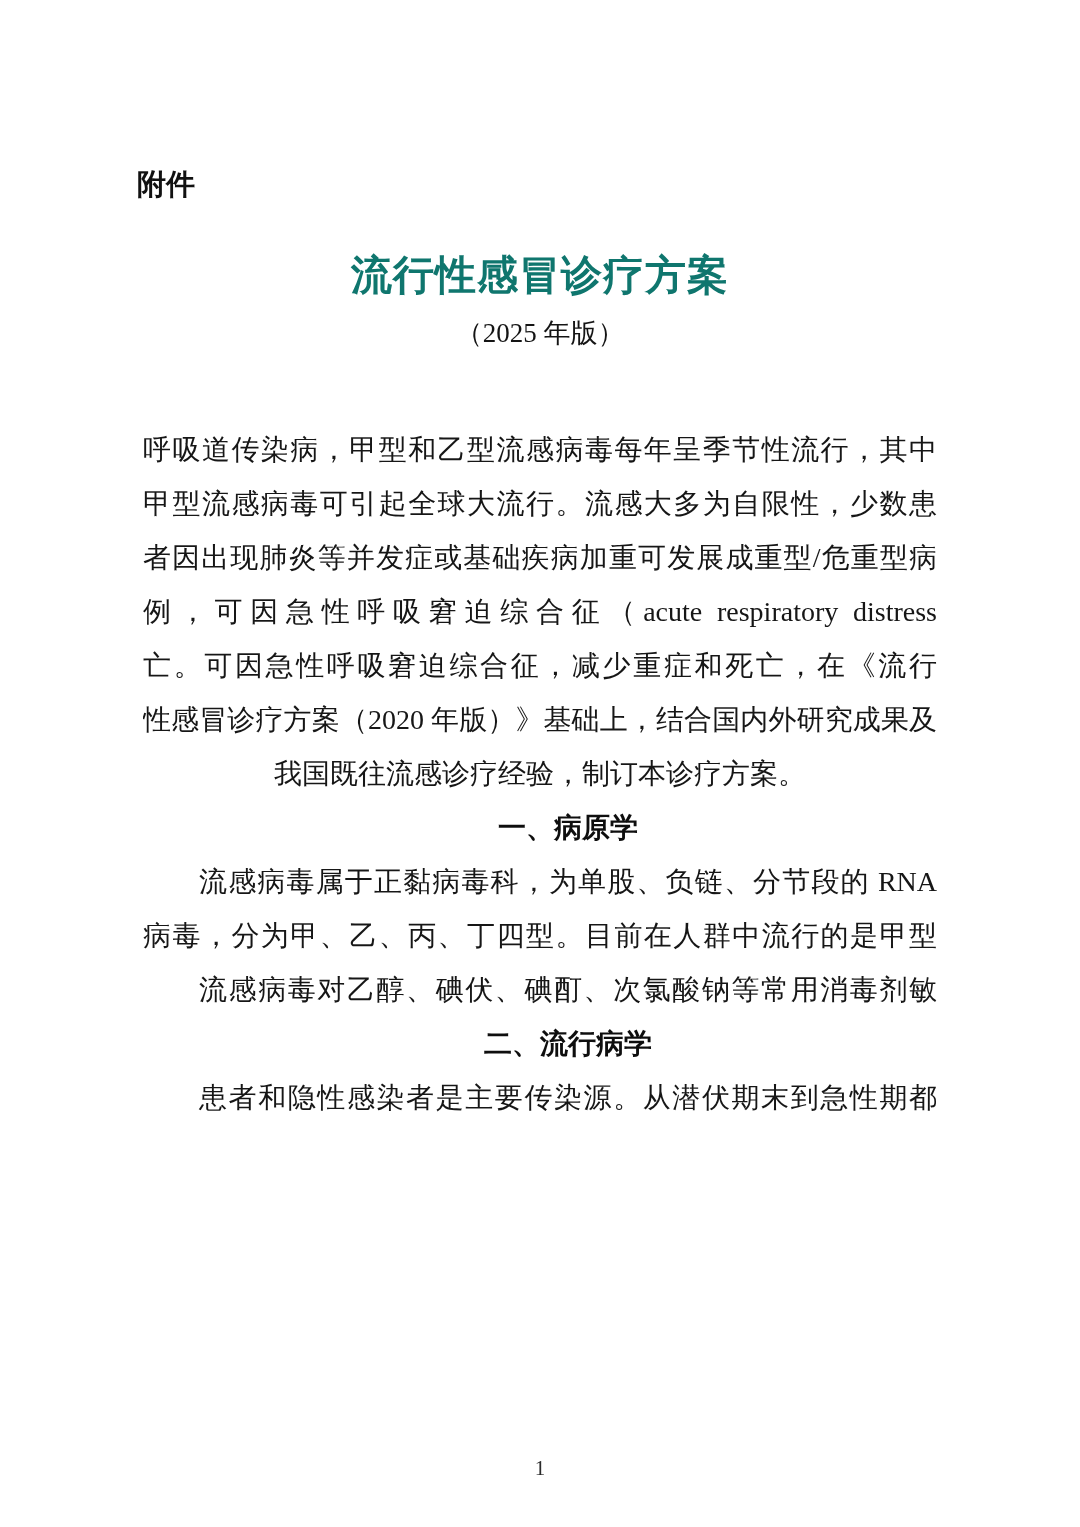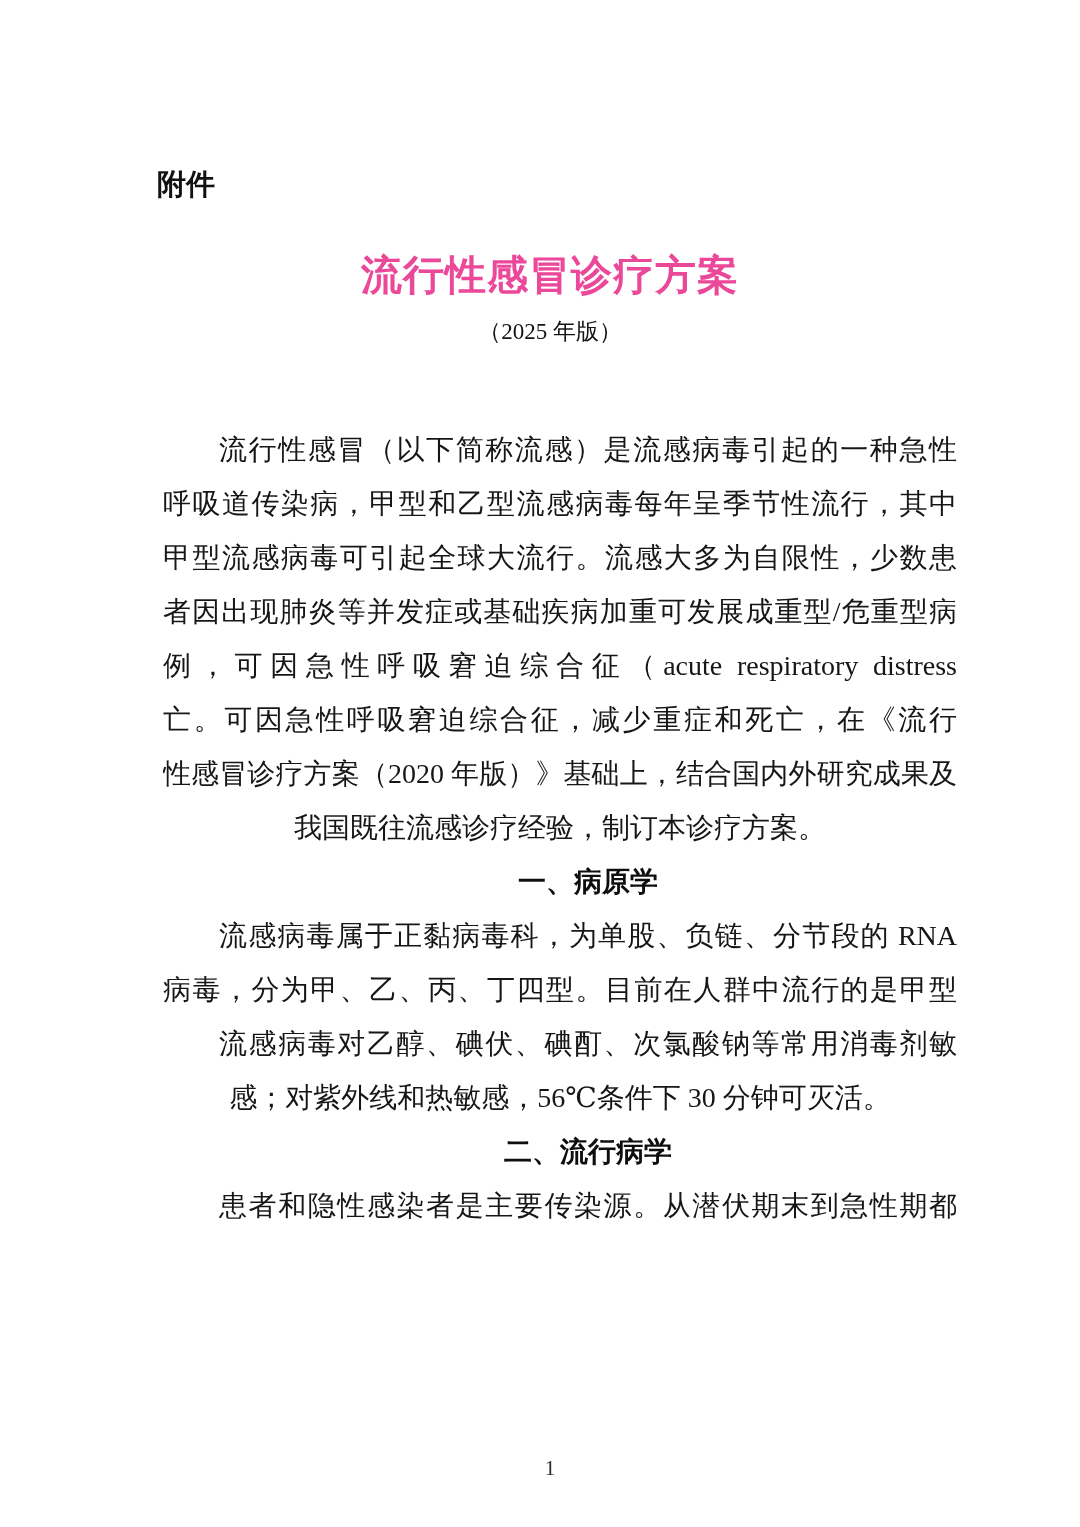--- a/index.html
+++ b/index.html
@@ -12,21 +12,20 @@
     height: 1527px;
     position: relative;
     overflow: hidden;
     color: #1a1a1a;
     font-family: "Liberation Serif", "DejaVu Serif", serif;
   }
   .page {
     position: absolute;
     inset: 0;
     background: #ffffff;
-    margin-left: 20px;
   }
   .attachment {
     position: absolute;
     left: 137px;
     top: 170px;
     font-family: "Liberation Sans", "DejaVu Sans", sans-serif;
     font-weight: 600;
     font-size: 29px;
     line-height: 1;
     color: #111;
@@ -35,30 +34,30 @@
     position: absolute;
     left: 0;
     right: 0;
     top: 255px;
     margin: 0;
     text-align: center;
     font-family: "Liberation Serif", "DejaVu Serif", serif;
     font-weight: 700;
     font-size: 41px;
     line-height: 1;
-    color: #ec4899;
+    color: #0f766e;
     letter-spacing: 1px;
   }
   .edition {
     position: absolute;
     left: 0;
     right: 0;
     top: 320px;
     text-align: center;
-    font-size: 23px;
+    font-size: 27px;
     line-height: 1;
     color: #141414;
   }
   .body-text {
     position: absolute;
     left: 143px;
     top: 423px;
     width: 794px;
     font-size: 28px;
     line-height: 54px;
@@ -100,36 +99,34 @@
 
 <div class="page">
 
   <div class="attachment">附件</div>
 
   <h1 class="title">流行性感冒诊疗方案</h1>
 
   <div class="edition">（2025 年版）</div>
 
   <div class="body-text">
-    <div class="ln ind jf">流行性感冒（以下简称流感）是流感病毒引起的一种急性</div>
     <div class="ln jf">呼吸道传染病，甲型和乙型流感病毒每年呈季节性流行，其中</div>
     <div class="ln jf">甲型流感病毒可引起全球大流行。流感大多为自限性，少数患</div>
     <div class="ln jf">者因出现肺炎等并发症或基础疾病加重可发展成重型/危重型病</div>
     <div class="ln jf">例，可因急性呼吸窘迫综合征（acute respiratory distress</div>
     <div class="ln jf">亡。可因急性呼吸窘迫综合征，减少重症和死亡，在《流行</div>
     <div class="ln jf">性感冒诊疗方案（2020 年版）》基础上，结合国内外研究成果及</div>
     <div class="ln">我国既往流感诊疗经验，制订本诊疗方案。</div>
 
     <div class="ln ind hd">一、病原学</div>
 
     <div class="ln ind jf">流感病毒属于正黏病毒科，为单股、负链、分节段的 RNA</div>
     <div class="ln jf">病毒，分为甲、乙、丙、丁四型。目前在人群中流行的是甲型</div>
 
     <div class="ln ind jf">流感病毒对乙醇、碘伏、碘酊、次氯酸钠等常用消毒剂敏</div>
-    <div class="ln">感；对紫外线和热敏感，56℃条件下 30 分钟可灭活。</div>
 
     <div class="ln ind hd">二、流行病学</div>
 
 
     <div class="ln ind jf">患者和隐性感染者是主要传染源。从潜伏期末到急性期都</div>
   </div>
 
   <div class="pageno">1</div>
 
 </div>

